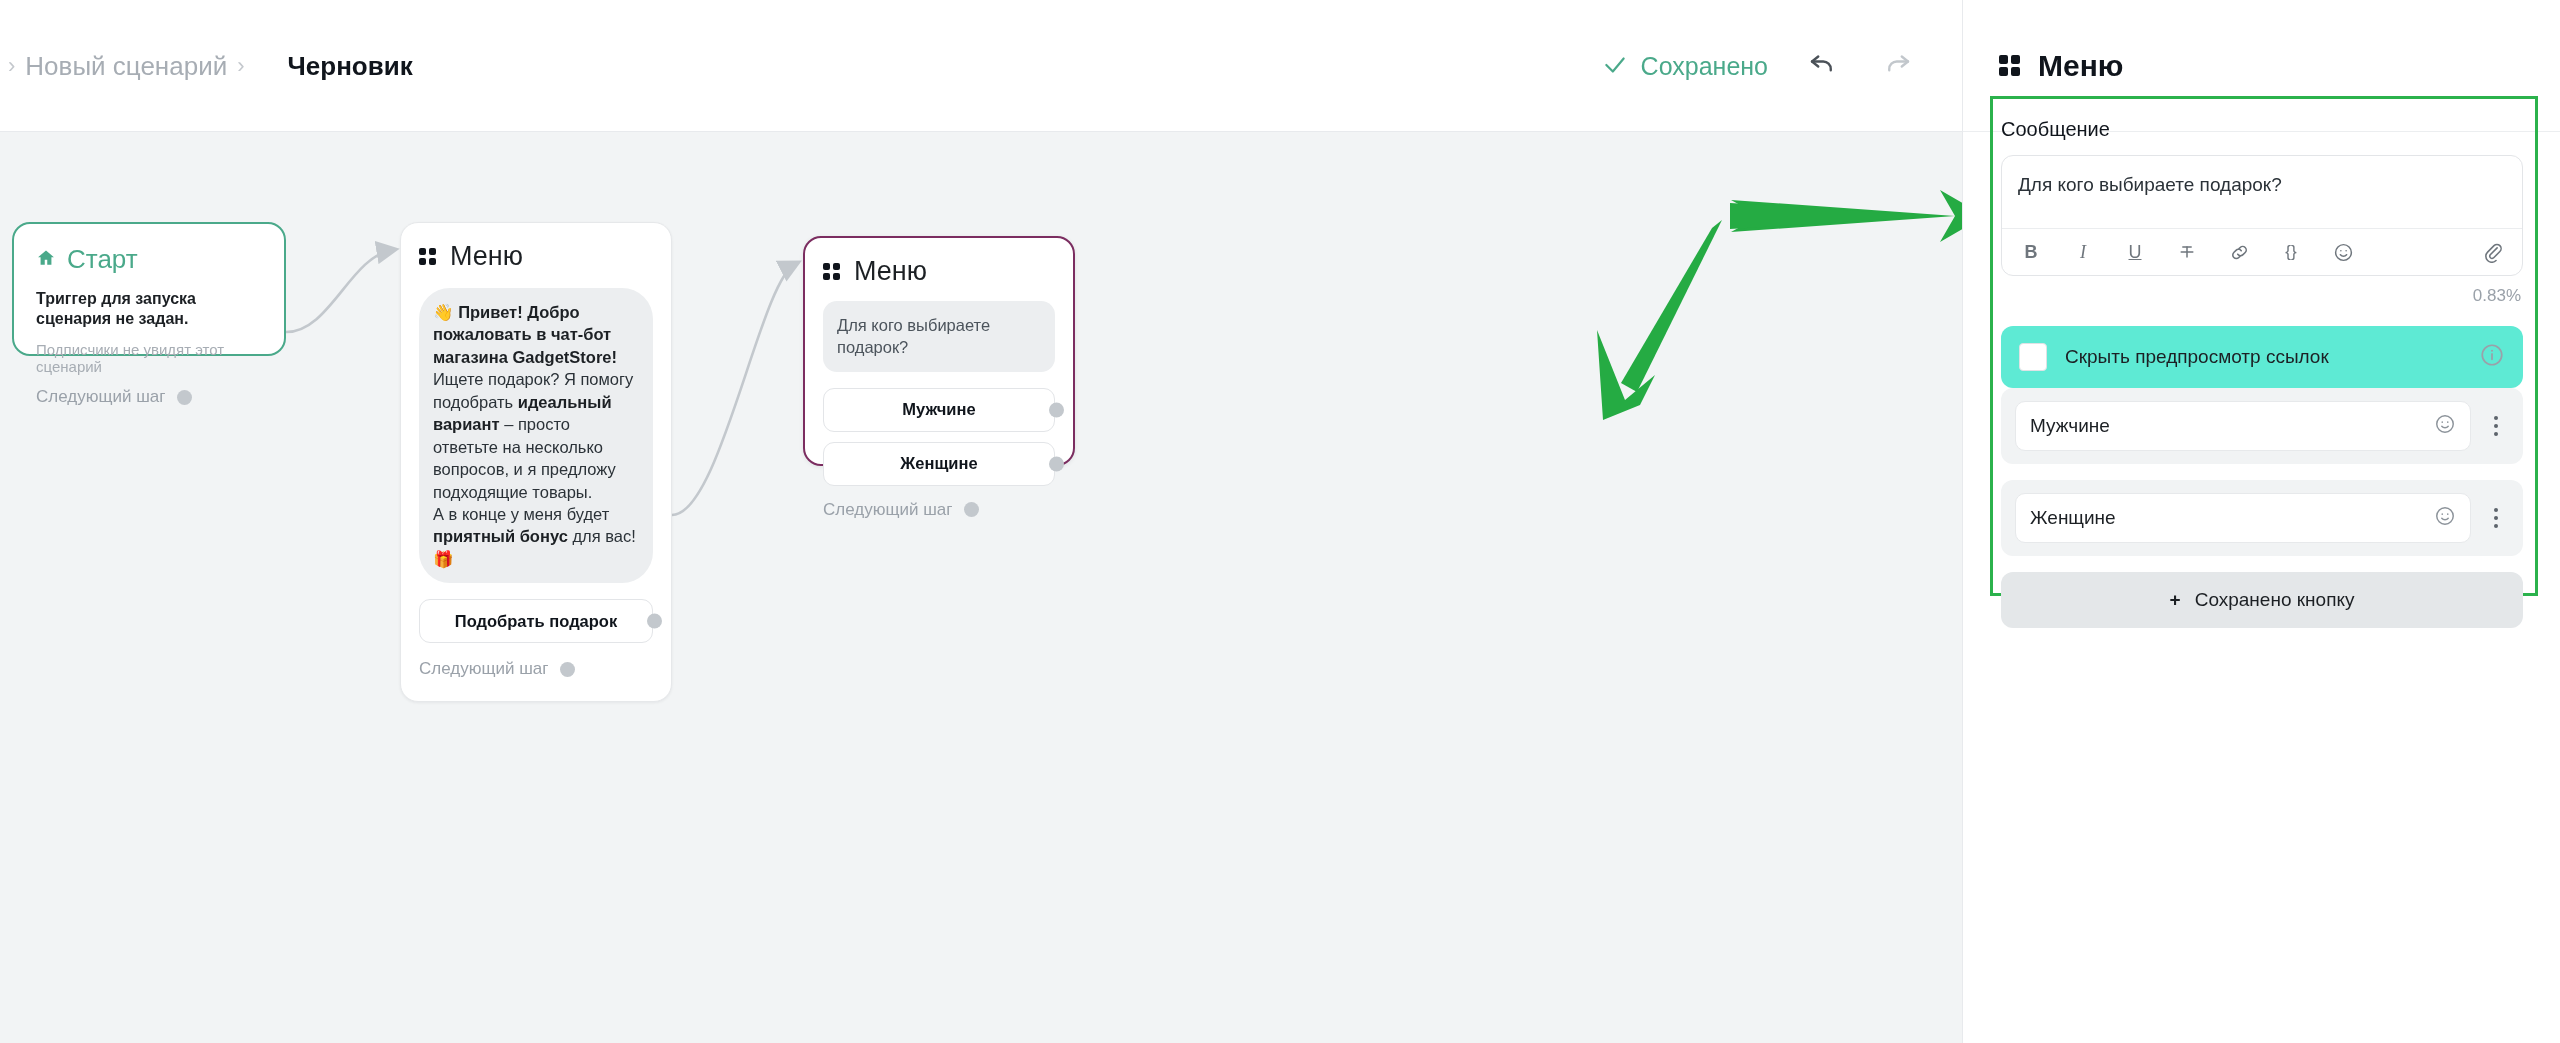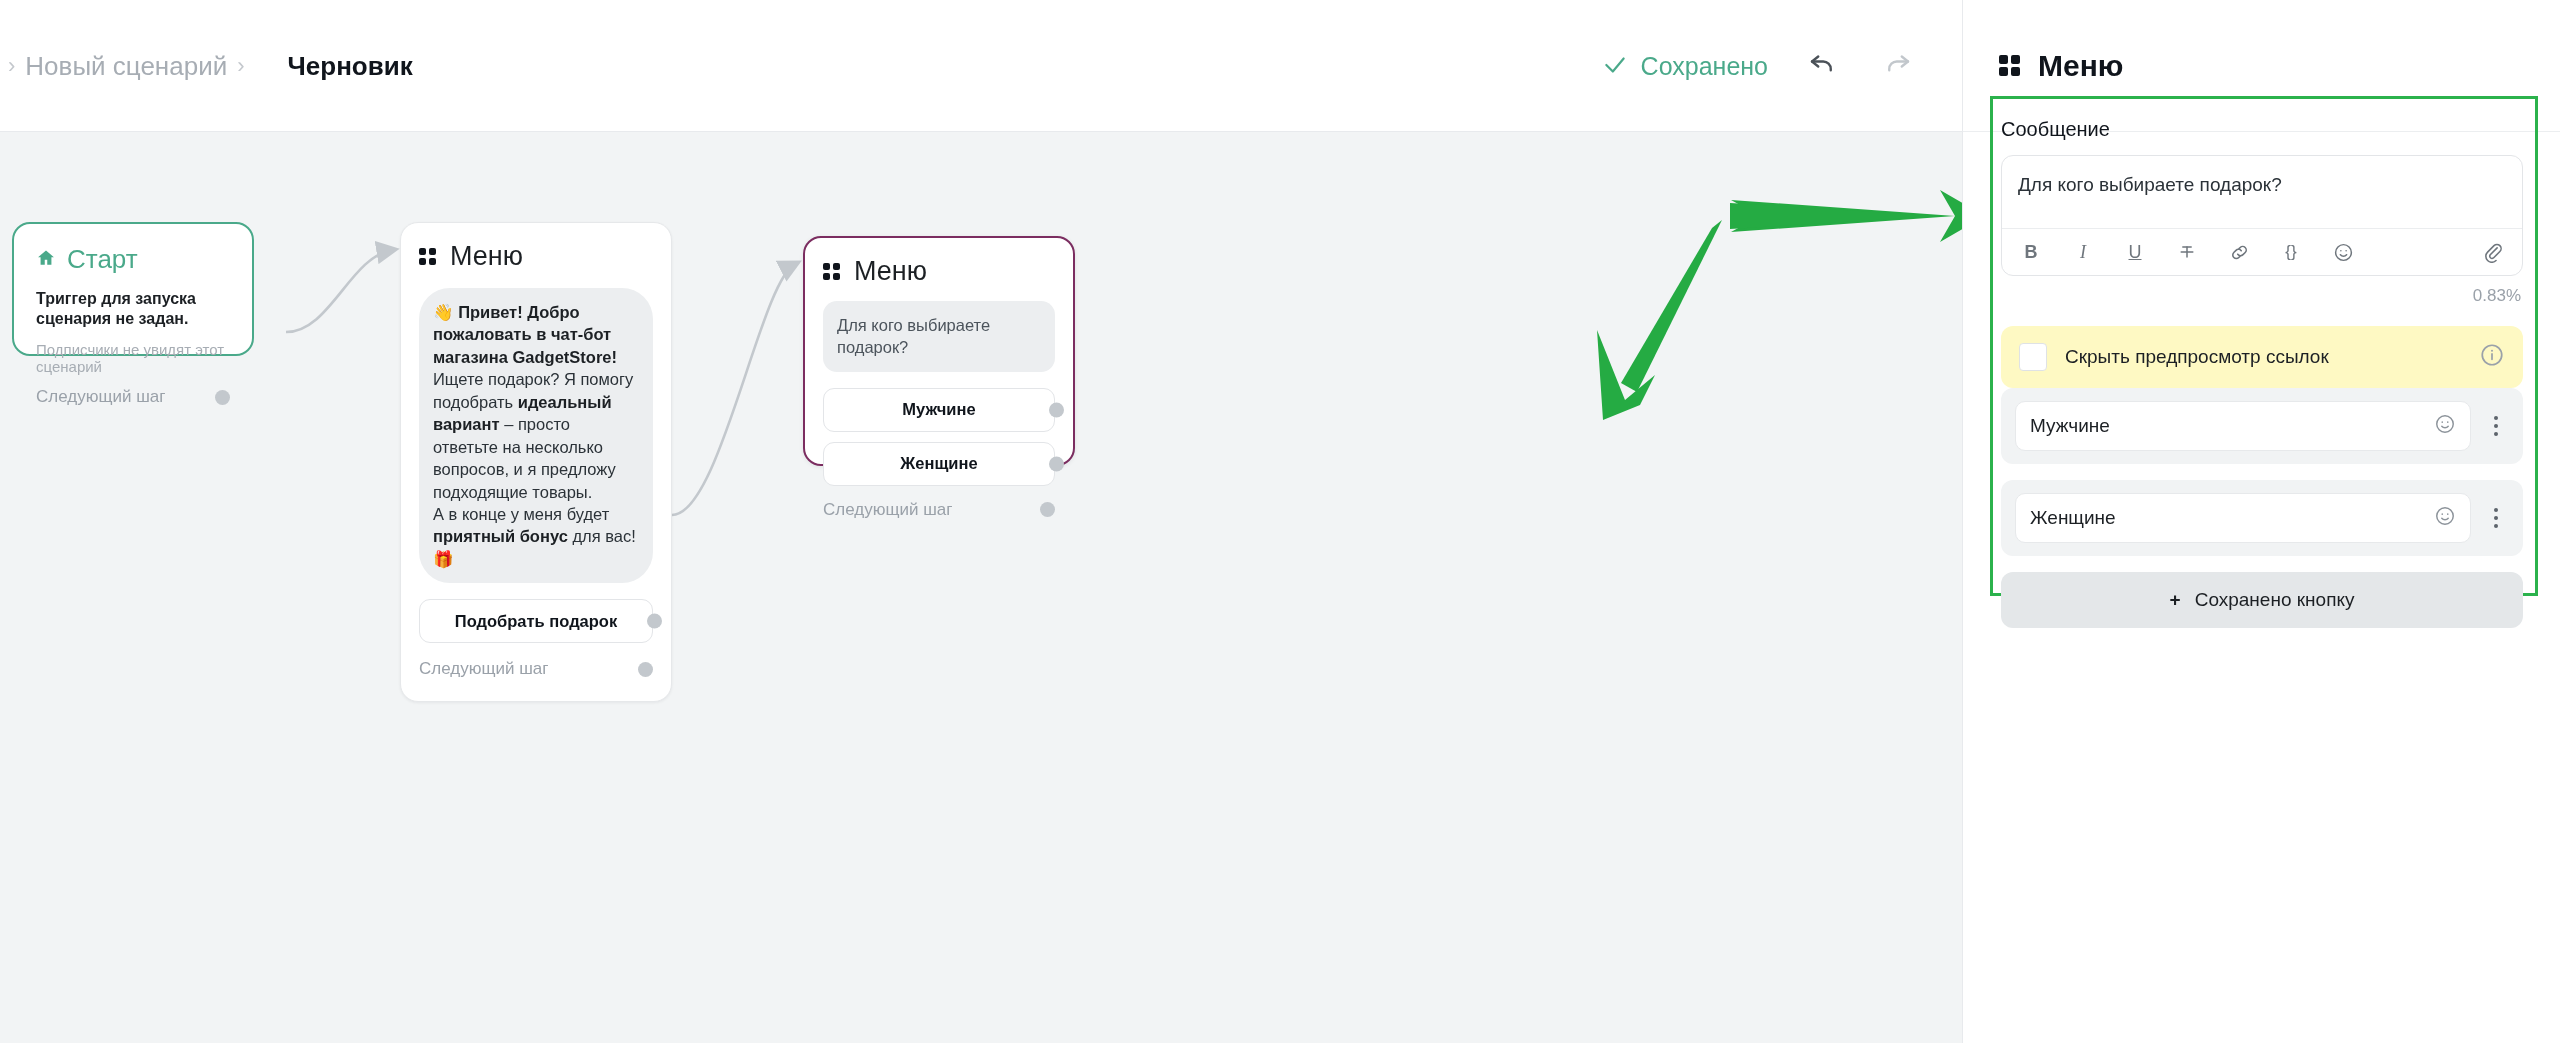--- a/index.html
+++ b/index.html
@@ -31,25 +31,25 @@
   .canvas{
     position:absolute;left:0;top:132px;width:1962px;height:911px;
     background:#f2f4f5;overflow:hidden;
   }
   .edges{position:absolute;left:0;top:0;width:1962px;height:911px;}
 
   .node{position:absolute;background:#ffffff;border-radius:18px;box-sizing:border-box;}
   .node-title{display:flex;align-items:center;gap:14px;font-size:27px;}
 
   
-  #node-start{left:12px;top:90px;width:242px;height:134px;border:2px solid #4aa98a;padding:20px 22px 16px 22px;}
+  #node-start{left:12px;top:90px;width:274px;height:134px;border:2px solid #4aa98a;padding:20px 22px 16px 22px;}
   #node-start .node-title{color:#4aa98a;font-size:26px;gap:11px;}
   .start-bold{font-size:16px;font-weight:700;color:#1c2024;margin-top:14px;line-height:1.25;}
   .start-sub{font-size:15px;color:#a7adb4;margin-top:12px;}
-  .nextstep{display:flex;align-items:center;justify-content:space-between;gap:12px;font-size:17px;color:#9aa1a9;}
+  .nextstep{display:flex;align-items:center;justify-content:flex-start;gap:12px;font-size:17px;color:#9aa1a9;}
   .dot{width:15px;height:15px;border-radius:50%;background:#c3c8cd;flex:none;}
 
   
   #node-menu1{left:400px;top:90px;width:272px;height:480px;border:1px solid #e6e8ea;padding:18px 18px 14px 18px;
     box-shadow:0 1px 3px rgba(16,24,40,.06);}
   .bubble{background:#eceef0;border-radius:14px;padding:13px 14px;font-size:16.5px;line-height:1.36;color:#2b3238;}
   .bubble b{font-weight:700;color:#1c2024;}
   .btn-white{
     margin-top:16px;height:42px;border:1px solid #e3e5e8;border-radius:11px;background:#fff;
     display:flex;align-items:center;justify-content:center;font-size:16.5px;font-weight:700;color:#10151c;position:relative;
@@ -79,21 +79,21 @@
   .sect-label{font-size:20px;color:#10151c;margin:22px 0 14px 0;}
   .sect-h{font-size:23px;font-weight:700;color:#10151c;margin:30px 0 16px 0;}
 
   .editor{border:1px solid #e3e5e8;border-radius:12px;overflow:hidden;background:#fff;}
   .editor-text{padding:18px 16px 20px 16px;font-size:19px;color:#2b3238;min-height:34px;}
   .editor-bar{border-top:1px solid #ebedef;display:flex;align-items:center;gap:26px;padding:10px 16px;color:#6f767d;}
   .editor-bar .sp{flex:1;}
   .fmt{width:26px;height:26px;display:flex;align-items:center;justify-content:center;font-size:18px;cursor:pointer;}
   .pct{text-align:right;font-size:17px;color:#9aa1a9;margin:10px 2px 0 0;}
 
-  .rowgrey{margin-top:20px;background:#fef9c3;border-radius:12px;display:flex;align-items:center;gap:18px;padding:16px 18px;}
+  .rowgrey{margin-top:20px;background:#5eead4;border-radius:12px;display:flex;align-items:center;gap:18px;padding:16px 18px;}
   .cbx{width:26px;height:26px;background:#fff;border:1px solid #dfe2e5;border-radius:4px;flex:none;cursor:pointer;}
   .rowgrey .lab{flex:1;font-size:19px;line-height:1.3;color:#1c2024;}
 
   .btn-row{background:#f1f3f4;border-radius:12px;padding:13px 14px;display:flex;align-items:center;gap:12px;margin-bottom:16px;}
   .btn-inp{flex:1;background:#fff;border:1px solid #e7e9eb;border-radius:10px;height:48px;display:flex;align-items:center;
     padding:0 14px;font-size:19px;color:#1c2024;}
   .btn-inp .nm{flex:1;}
   .kebab{width:26px;display:flex;flex-direction:column;align-items:center;gap:4px;cursor:pointer;}
   .kebab i{width:4px;height:4px;border-radius:50%;background:#5d646b;display:block;}
   .addbtn{background:#e4e7e9;border-radius:12px;height:56px;display:flex;align-items:center;justify-content:center;gap:14px;

